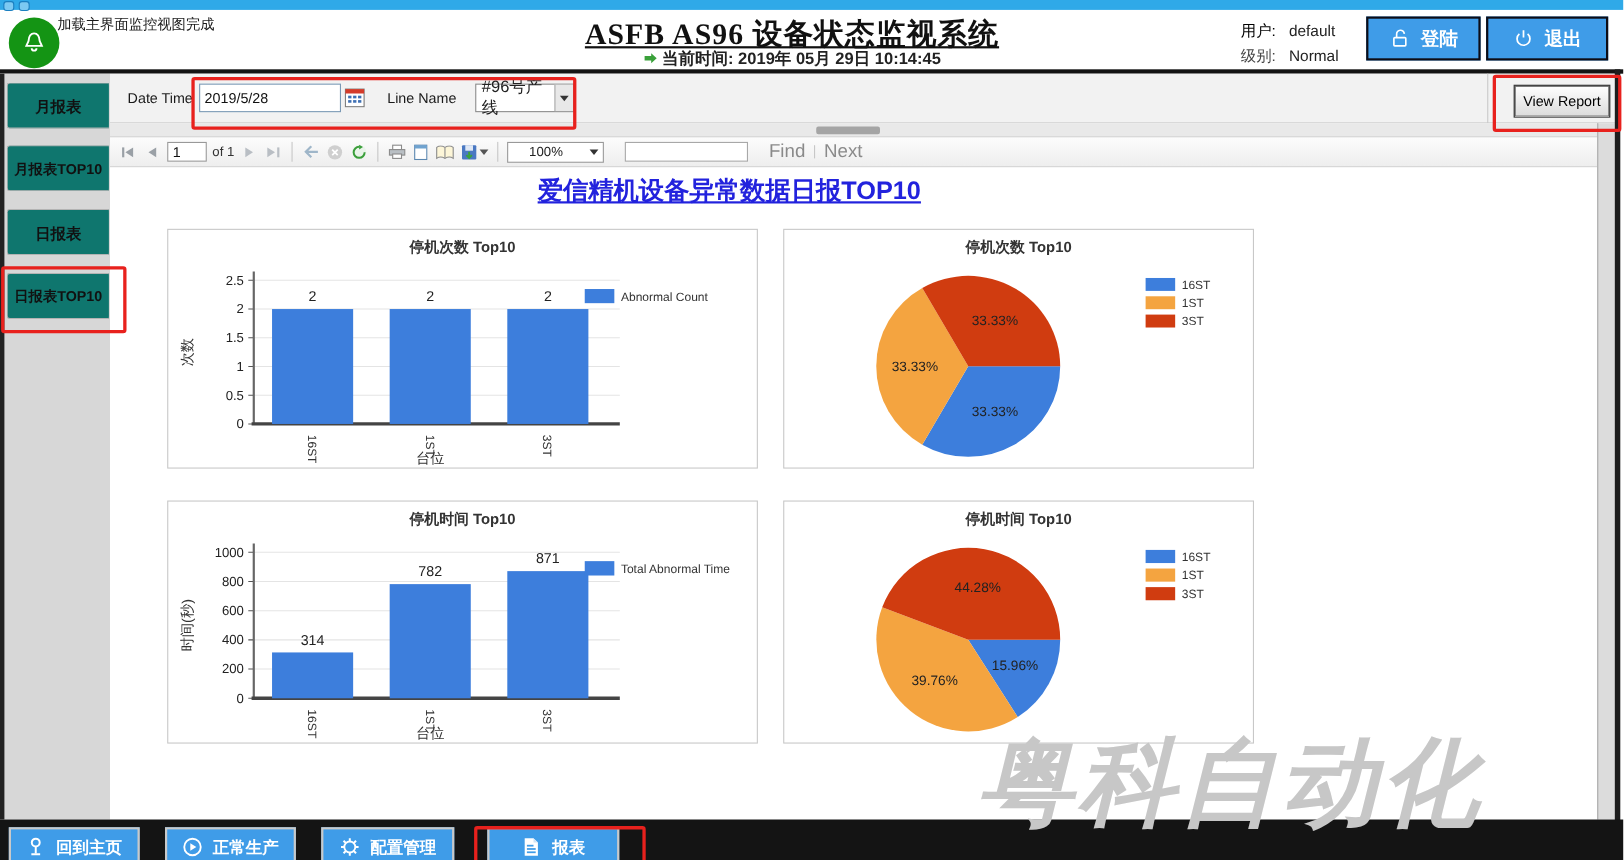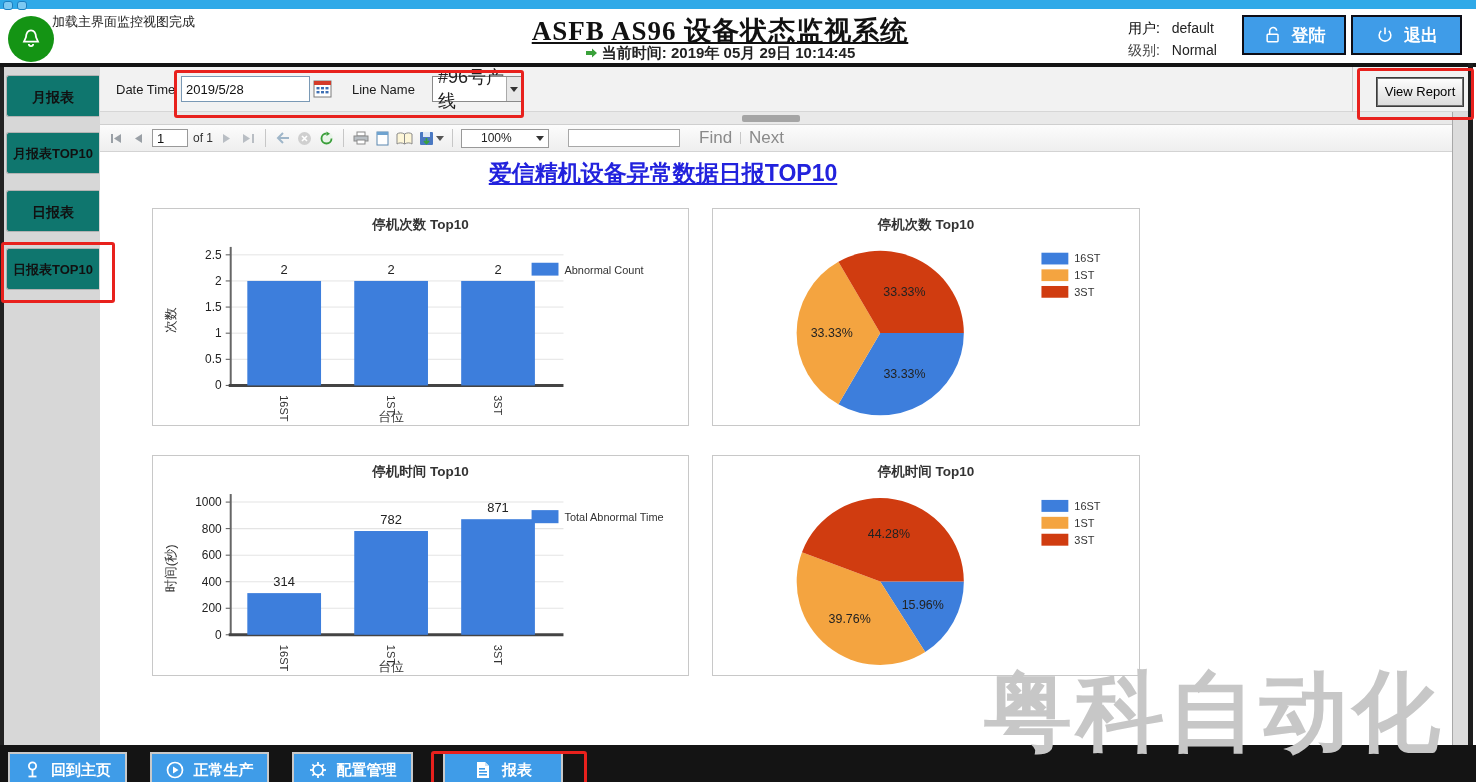--- a/index.html
+++ b/index.html
@@ -56,22 +56,22 @@
   .chart-body{position:absolute;left:0;top:30px;right:0;bottom:0;}
   .chart-body svg{font-family:"Liberation Sans","DejaVu Sans",sans-serif;}
   
   .scroll-track{left:1452px;top:112px;width:16px;height:633px;background:#dcdcdc;border-left:1px solid #a8a8a8;box-sizing:border-box;}
   .right-edge{left:1468px;top:63px;width:5px;height:719px;background:#1d1d1d;}
   
   .footer{left:0;top:745px;width:1476px;height:37px;background:#141414;}
   .foot-btn{top:752px;height:36px;background:#3f9ce8;border:2px solid #c9c9c9;display:flex;align-items:center;
             justify-content:center;gap:10px;color:#fff;font-size:15px;font-weight:bold;cursor:pointer;box-sizing:border-box;}
   
-  .watermark{left:984px;top:668px;font-size:88px;font-weight:bold;color:#c7c7c7;letter-spacing:4px;z-index:60;
-             white-space:nowrap;line-height:1;}
+  .watermark{left:888px;top:668px;font-size:88px;font-weight:bold;color:#c7c7c7;letter-spacing:4px;z-index:60;
+             white-space:nowrap;line-height:1;font-style:italic;}
   
   .anno{border:3px solid #e8211d;border-radius:3px;z-index:70;pointer-events:none;background:transparent;}
 </style>
 </head>
 <body>
 
 <div id="screen">
 
   <div class="abs titlebar">
     <div class="abs tb-dot" style="left:3px;"></div>
@@ -144,21 +144,21 @@
           <rect x="8" y="8" width="3" height="2.4"></rect>
           <rect x="12.5" y="8" width="3" height="2.4"></rect>
         <rect x="3.5" y="12" width="3" height="2.4"></rect>
           <rect x="8" y="12" width="3" height="2.4"></rect>
           <rect x="12.5" y="12" width="3" height="2.4"></rect>
       </g>
     </svg>
   </div>
   <div class="abs lbl" style="left:352px;top:82px;">Line Name</div>
   <div class="abs combo" style="left:432px;top:76px;width:90px;height:26px;padding-left:5px;">
-    <span style="font-size:18px;">#96号产线</span>
+    <span style="font-size:15px;">#96号产线</span>
     <span class="caret-btn">
         <span class="caret"></span>
       </span>
   </div>
   <div class="abs" style="left:1352px;top:67px;width:1px;height:45px;background:#c9c9c9;"></div>
   <div class="abs viewreport">View Report</div>
 
   <div class="abs splitter"></div>
   <div class="abs split-handle"></div>
 

